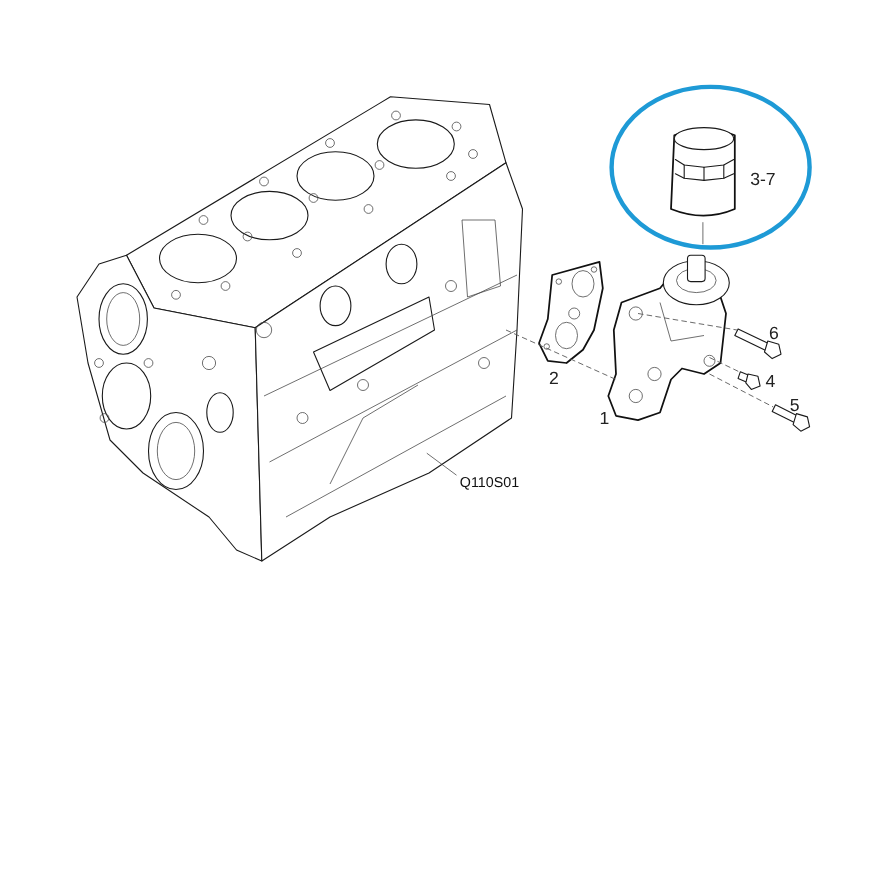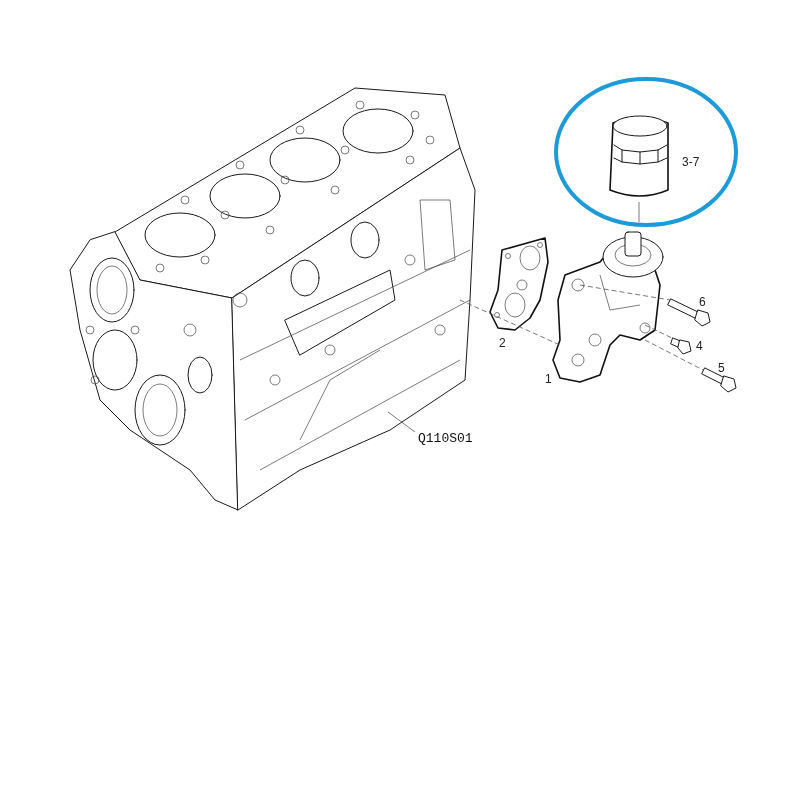--- a/index.html
+++ b/index.html
@@ -1,19 +1,19 @@
 <!DOCTYPE html>
 <html><head>
   <meta charset="utf-8">
   <style>
     html, body { margin: 0; padding: 0; background: #ffffff; }
     body { width: 800px; height: 800px; position: relative; overflow: hidden; font-family: "Liberation Sans", sans-serif; }
     .canvas { position: absolute; left: 0; top: 0; width: 800px; height: 800px; }
-    .label { position: absolute; font-family: "Liberation Sans", sans-serif; color: #222; font-size: 12px; line-height: 1; }
-    .label.big { font-size: 13px; color: #111; font-family: Liberation Mono, monospace; }
+    .label { position: absolute; font-family: "Liberation Sans", sans-serif; color: #222; font-size: 16px; line-height: 1; }
+    .label.big { font-size: 13px; color: #111; }
     svg { position: absolute; left: 0; top: 0; }
     .ln { fill: none; stroke: #1a1a1a; stroke-width: 1; stroke-linejoin: round; stroke-linecap: round; }
     .lnb { fill: none; stroke: #111; stroke-width: 1.6; stroke-linejoin: round; }
     .thin { fill: none; stroke: #444; stroke-width: 0.7; }
     .dash { fill: none; stroke: #555; stroke-width: 0.8; stroke-dasharray: 5 3; }
     .fillw { fill: #fff; }
   </style>
 </head>
 <body>
 

